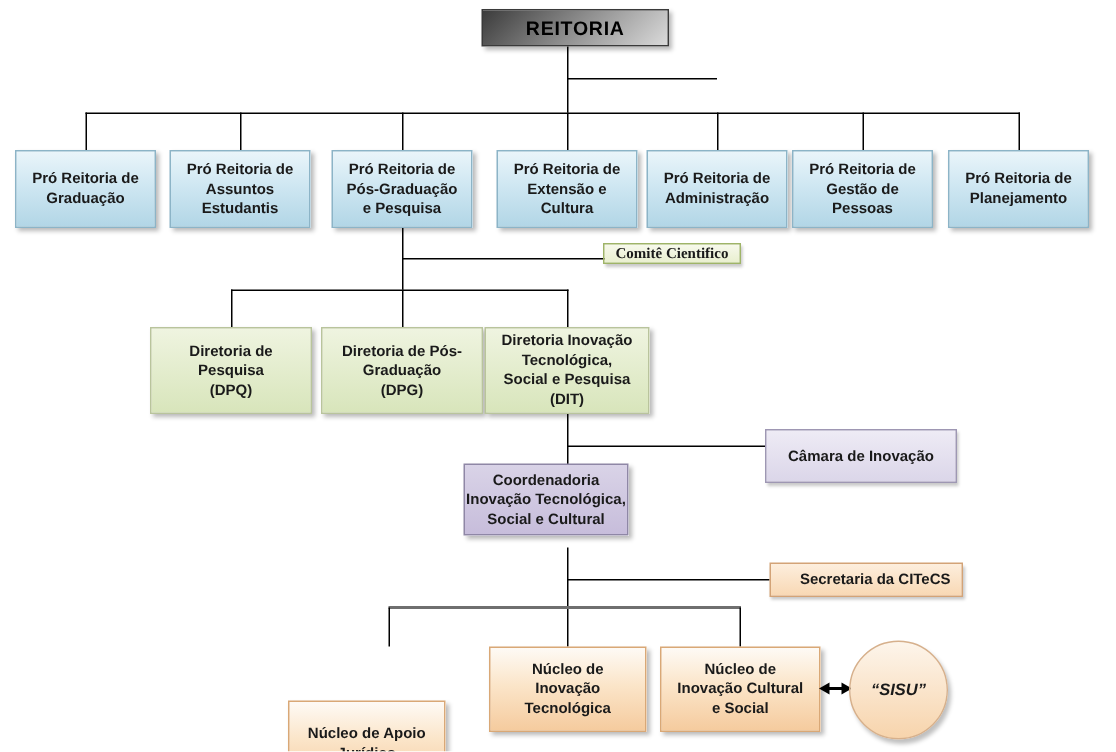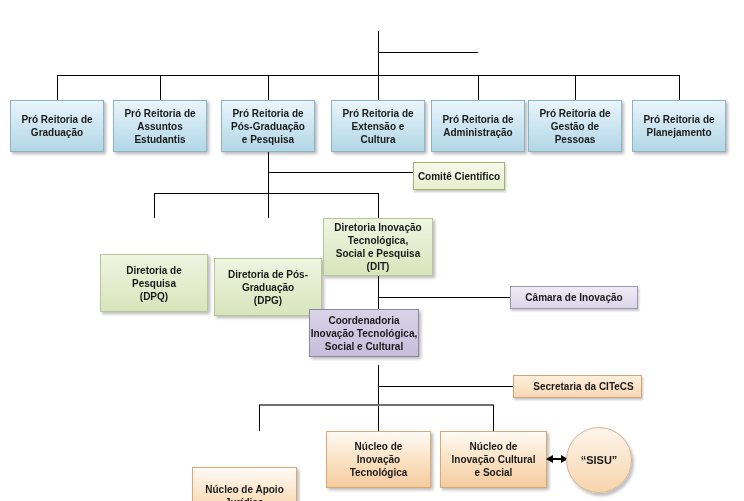--- a/index.html
+++ b/index.html
@@ -24,52 +24,52 @@
     background:linear-gradient(180deg,#eaf5fa 0%,#cfe7f2 45%,#b2d6e6 100%);
     border:1px solid #8cb4c7;
   }
   .blue-box{top:100px;width:94px;height:52px;}
   #n-pr0{left:10px;} #n-pr1{left:113px;} #n-pr2{left:221px;} #n-pr3{left:331px;}
   #n-pr4{left:431px;} #n-pr5{left:528px;} #n-pr6{left:632px;}
   .green-light{
     background:linear-gradient(180deg,#f7f9ec 0%,#e9efcf 100%);
     border:1px solid #9fb468;box-shadow:1px 2px 2px rgba(0,0,0,0.22);
   }
-  #n-comite{left:413px;top:162px;width:92px;height:28px;}
+  #n-comite{left:402px;top:162px;width:92px;height:14px;font-family:Liberation Serif, serif;}
   .green{
     background:linear-gradient(180deg,#eff4e0 0%,#d8e5bb 100%);
     border:1px solid #b9c49c;
   }
   .dir-box{top:218px;height:58px;}
-  #n-dpq{left:100px;width:108px;margin-top:36px;} #n-dpg{left:214px;width:108px;margin-top:40px;} #n-dit{left:323px;width:110px;}
+  #n-dpq{left:100px;width:108px;} #n-dpg{left:214px;width:108px;} #n-dit{left:323px;width:110px;}
   .purple-light{
     background:linear-gradient(180deg,#eeebf5 0%,#dbd6e9 100%);
     border:1px solid #9e97b3;box-shadow:1px 2px 2px rgba(0,0,0,0.22);
   }
-  #n-camara{left:510px;top:286px;width:128px;height:23px;}
+  #n-camara{left:510px;top:286px;width:128px;height:36px;}
   .purple{
     background:linear-gradient(180deg,#d9d3e7 0%,#c7bddb 100%);
     border:1px solid #8f87a6;
   }
   #n-coord{left:309px;top:309px;width:110px;height:48px;}
   .orange-light{
     background:linear-gradient(180deg,#fdeedd 0%,#f8d8b4 100%);
     border:1px solid #d3a377;box-shadow:1px 2px 2px rgba(0,0,0,0.22);
   }
   #n-secretaria{left:513px;top:375px;width:129px;height:23px;padding-left:12px;}
   .orange{
     background:linear-gradient(180deg,#fefaf5 0%,#fbe5c9 45%,#f5cb9e 100%);
     border:1px solid #d9a876;
   }
   .nuc-box{top:431px;height:57px;}
   #n-nuc0{left:192px;width:105px;margin-top:36px;} #n-nuc1{left:326px;width:105px;} #n-nuc2{left:440px;width:107px;}
   .circle{
     left:566px;top:427px;width:66px;height:66px;border-radius:50%;
     background:linear-gradient(180deg,#fdf5eb 0%,#f7d4ac 100%);
-    border:1px solid #d6b08c;font-size:11px;
+    border:1px solid #d6b08c;font-style:italic;font-size:11px;
     box-shadow:2px 3px 3px rgba(0,0,0,0.25);
     text-align:center;
   }
   .arrow{position:absolute;left:546px;top:452px;width:22px;height:14px;}
 </style>
 </head>
 <body>
 
 <div class="canvas">
 
@@ -90,20 +90,21 @@
   <div class="ln" style="left:268px;top:193px;width:1px;height:25px;"></div>
   <div class="ln" style="left:378px;top:193px;width:1px;height:25px;"></div>
   <div class="ln" style="left:378px;top:276px;width:1px;height:41px;"></div>
   <div class="ln" style="left:378px;top:297px;width:132px;height:1px;"></div>
   <div class="ln" style="left:378px;top:365px;width:1px;height:66px;"></div>
   <div class="ln" style="left:378px;top:386px;width:135px;height:1px;"></div>
   <div class="ln" style="left:259px;top:404px;width:235px;height:2px;background:#6f6f6f;"></div>
   <div class="ln" style="left:259px;top:405px;width:1px;height:26px;"></div>
   <div class="ln" style="left:493px;top:405px;width:1px;height:26px;"></div>
 
+  <div class="node gray" id="n-reitoria">REITORIA</div>
 
   <div class="node blue blue-box" id="n-pr0">Pró Reitoria de
 Graduação</div>
   <div class="node blue blue-box" id="n-pr1">Pró Reitoria de
 Assuntos
 Estudantis</div>
   <div class="node blue blue-box" id="n-pr2">Pró Reitoria de
 Pós-Graduação
 e Pesquisa</div>
   <div class="node blue blue-box" id="n-pr3">Pró Reitoria de

